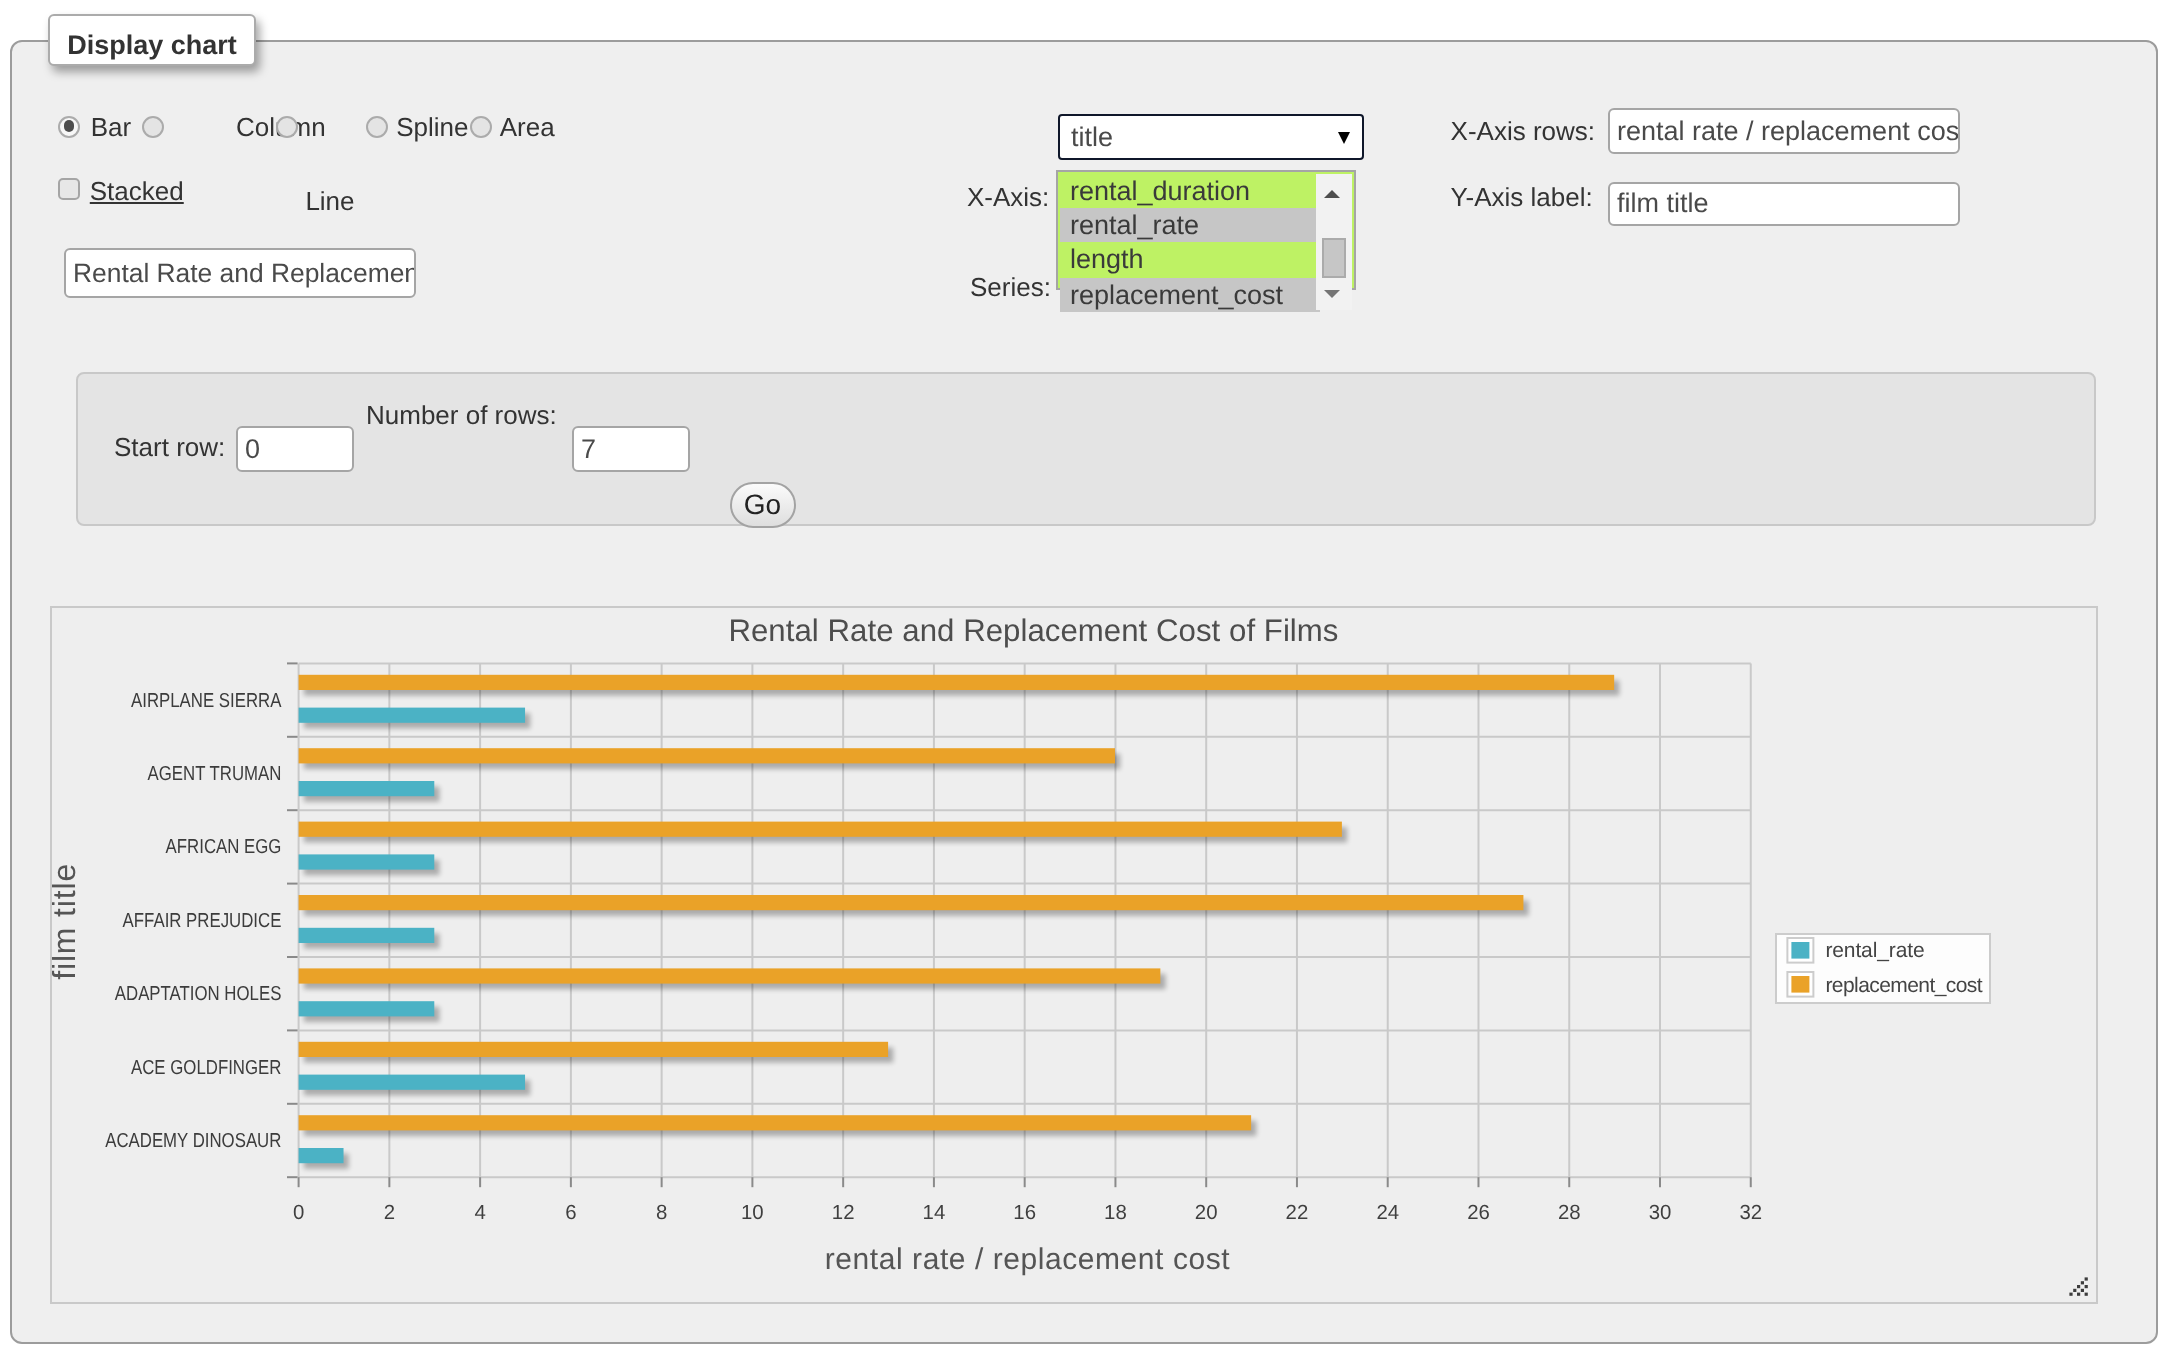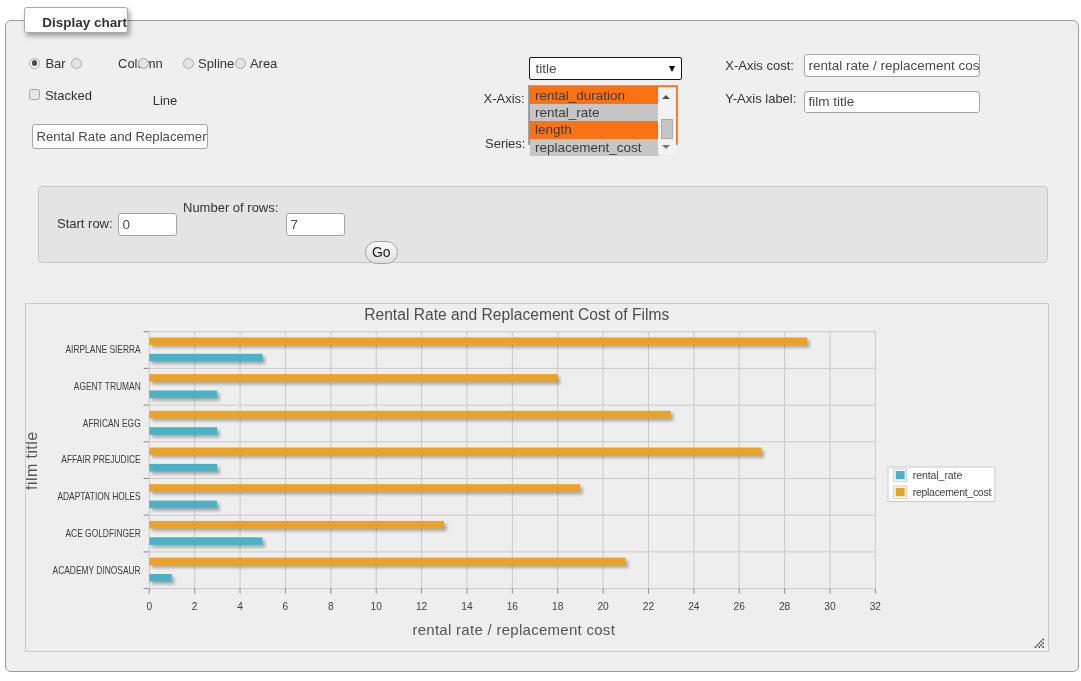--- a/index.html
+++ b/index.html
@@ -1,27 +1,27 @@
 <!DOCTYPE html>
 <html><head>
 <meta charset="utf-8">
 <style>
 html,body{margin:0;padding:0;background:#fff;}
 body{font-family:"Liberation Sans",sans-serif;width:1081px;height:681px;position:relative;overflow:hidden;}
 .abs{position:absolute;}
 #fieldset{left:4.5px;top:19.5px;width:1072px;height:650px;background:#efefef;border:1px solid #9c9c9c;border-radius:6px;}
-#legendbox{left:24px;top:7px;width:102px;height:24px;background:#fff;border:1px solid #ababab;border-radius:3px;box-shadow:2px 3px 5px rgba(0,0,0,.35);text-align:right;line-height:30.5px;font-size:13.5px;font-weight:bold;color:#333;}
+#legendbox{left:24px;top:7px;width:102px;height:24px;background:#fff;border:1px solid #ababab;border-radius:3px;box-shadow:2px 3px 5px rgba(0,0,0,.35);text-align:center;line-height:30.5px;font-size:13.5px;font-weight:bold;color:#333;}
 .lbl{font-size:13px;color:#333;line-height:15px;}
 .radio{width:11px;height:11px;border-radius:50%;border:1px solid #ababab;background:#e4e4e4;box-sizing:border-box;}
 .radio.on{background:#f7f7f7;}
 .radio.on::after{content:"";position:absolute;left:1.8px;top:1.8px;width:5.4px;height:5.4px;border-radius:50%;background:#4d4d4d;}
 .checkbox{width:11.5px;height:11.5px;border:1px solid #a5a5a5;background:#e7e7e7;box-sizing:border-box;border-radius:2.5px;}
 .tinput{background:#fff;border:1px solid #a5a5a5;border-radius:3px;box-sizing:border-box;font-size:13.5px;color:#4a4a4a;line-height:21px;padding-left:4px;white-space:nowrap;overflow:hidden;}
 #selectbox{left:528.5px;top:57px;width:153px;height:23px;background:#fff;border:1px solid #0f172a;border-radius:2px;box-sizing:border-box;font-size:13.5px;color:#4a4a4a;line-height:21px;padding-left:6px;}
-#listbox{left:528px;top:85px;width:150px;height:60px;background:#f97316;border:1px solid #a5a5a5;box-sizing:border-box;}
+#listbox{left:528px;top:85px;width:150px;height:60px;background:#bef264;border:1px solid #a5a5a5;box-sizing:border-box;}
 .opt{position:absolute;left:1px;width:130px;height:17.2px;font-size:13.5px;color:#3a3a3a;line-height:17px;padding-left:5px;white-space:nowrap;overflow:hidden;box-sizing:border-box;}
 .opt.sel{background:#c6c6c6;}
 #gopanel{left:37.5px;top:186px;width:1010.5px;height:77px;background:#e4e4e4;border:1px solid #c8c8c8;border-radius:4px;box-sizing:border-box;}
 #gobtn{left:364.5px;top:213px;width:33.5px;height:22.5px;border:1px solid #a3a3a3;border-radius:11.5px;background:linear-gradient(#fbfbfb,#dedede);text-align:center;font-size:14px;color:#222;line-height:21px;box-sizing:border-box;margin-top:28px;}
 #chartbox{left:25px;top:303px;width:1024px;height:349px;background:#eeeeee;border:1px solid #c9c9c9;box-sizing:border-box;}
 </style>
 </head>
 <body>
 <div class="abs" id="fieldset"></div>
 <div class="abs" id="legendbox">Display chart</div>
@@ -31,42 +31,42 @@
 <div class="abs radio" style="left:71.3px;top:57.5px;"></div>
 <div class="abs lbl" style="left:102px;top:56px;margin-left:16px;">Column</div>
 <div class="abs radio" style="left:137.9px;top:57.5px;"></div>
 <div class="abs lbl" style="left:152.7px;top:56px;margin-top:37px;">Line</div>
 <div class="abs radio" style="left:183.3px;top:57.5px;"></div>
 <div class="abs lbl" style="left:198.1px;top:56px;">Spline</div>
 <div class="abs radio" style="left:235.1px;top:57.5px;"></div>
 <div class="abs lbl" style="left:249.9px;top:56px;">Area</div>
 
 <div class="abs checkbox" style="left:28.6px;top:88.6px;"></div>
-<div class="abs lbl" style="left:44.9px;top:87.7px;">Stacked</div>
+<div class="abs lbl" style="left:44.9px;top:87.7px;text-decoration:underline;">Stacked</div>
 
 <div class="abs tinput" style="left:31.5px;top:123.5px;width:176px;height:25px;line-height:23px;font-size:13.2px;">Rental Rate and Replacement Cost of Films</div>
 
 <div class="abs lbl" style="left:483.5px;top:58.6px;margin-top:32px;">X-Axis:</div>
 <div class="abs" id="selectbox">title</div>
 <div class="abs" style="left:669px;top:65.5px;width:0;height:0;border-left:3.5px solid transparent;border-right:3.5px solid transparent;border-top:6.5px solid #000;"></div>
 
 <div class="abs lbl" style="left:485px;top:136px;">Series:</div>
 <div class="abs" id="listbox">
   <div class="opt" style="top:1px;">rental_duration</div>
   <div class="opt sel" style="top:18.2px;">rental_rate</div>
   <div class="opt" style="top:35.4px;">length</div>
   <div class="opt sel" style="top:52.6px;">replacement_cost</div>
   <div style="position:absolute;right:1px;top:1px;width:18px;height:68px;background:#f2f2f2;">
     <div style="position:absolute;left:4px;top:7.5px;width:0;height:0;border-left:4.6px solid transparent;border-right:4.6px solid transparent;border-bottom:4px solid #4e4e4e;"></div>
     <div style="position:absolute;left:2.6px;top:32px;width:12.2px;height:19.5px;background:#c6c6c6;border:1px solid #ababab;box-sizing:border-box;"></div>
     <div style="position:absolute;left:4px;top:57.8px;width:0;height:0;border-left:4.6px solid transparent;border-right:4.6px solid transparent;border-top:4px solid #757575;"></div>
   </div>
 </div>
 
-<div class="abs lbl" style="left:725.3px;top:58.2px;">X-Axis cost:</div>
+<div class="abs lbl" style="left:725.3px;top:58.2px;">X-Axis rows:</div>
 <div class="abs tinput" style="left:803.5px;top:54px;width:176.5px;height:23px;">rental rate / replacement cost of films</div>
 <div class="abs lbl" style="left:725.3px;top:90.9px;">Y-Axis label:</div>
 <div class="abs tinput" style="left:803.5px;top:90.5px;width:176.5px;height:22px;line-height:20px;">film title</div>
 
 <div class="abs" id="gopanel"></div>
 <div class="abs lbl" style="left:57px;top:215.9px;">Start row:</div>
 <div class="abs tinput" style="left:117.5px;top:212.5px;width:59px;height:23px;">0</div>
 <div class="abs lbl" style="left:183px;top:200px;text-align:center;">Number of rows:</div>
 <div class="abs tinput" style="left:285.5px;top:212.5px;width:59px;height:23px;">7</div>
 <div class="abs" id="gobtn">Go</div>

